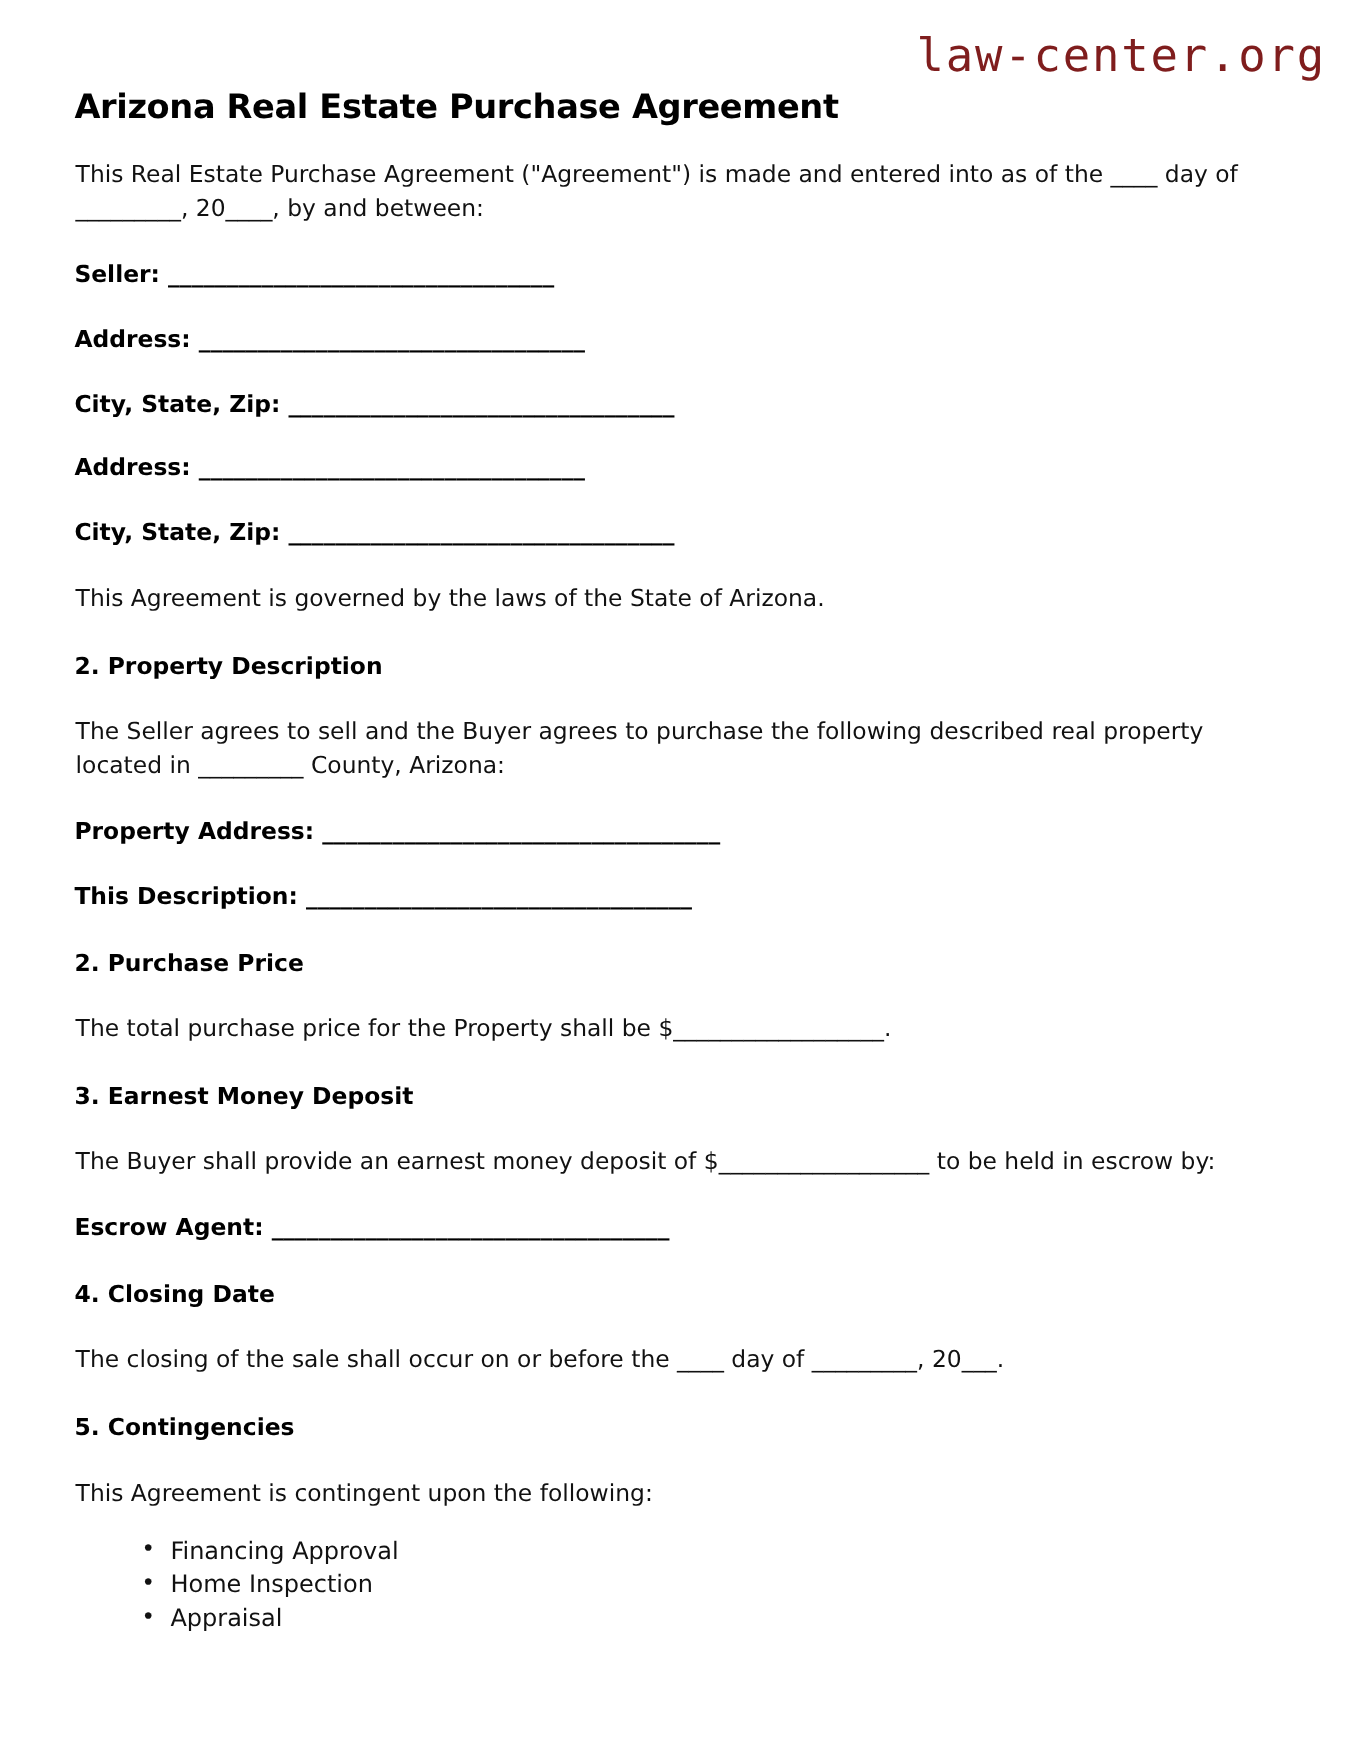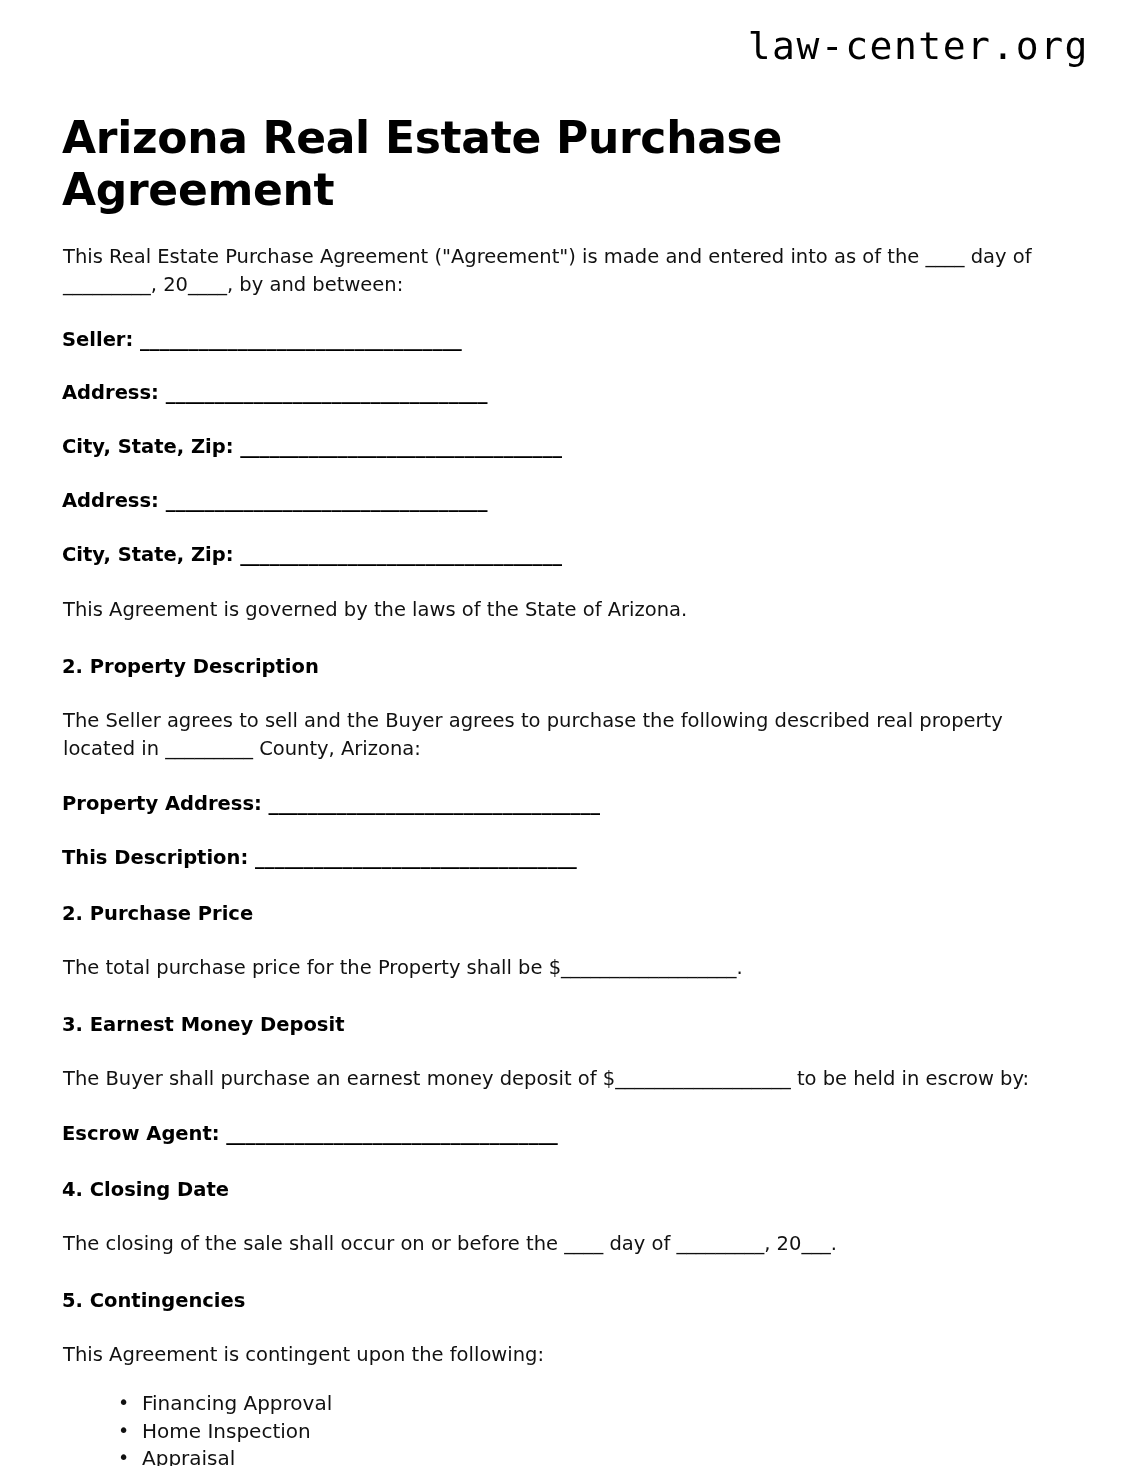--- a/index.html
+++ b/index.html
@@ -17,34 +17,34 @@
   .page {
     position: relative;
     width: 1133px;
     min-height: 1466px;
     padding: 0 62px;
   }
 
   .watermark {
     position: absolute;
     top: 27px;
-    right: 44px;
+    right: 28px;
     font-family: "DejaVu Sans Mono", monospace;
     font-size: 38px;
-    color: #000000;
+    color: #7f1d1d;
     letter-spacing: 1.5px;
     white-space: nowrap;
     line-height: 1;
     user-select: none;
   }
 
   .doc-title {
     margin: 0;
-    padding-top: 112px;
-    font-size: 44px;
+    padding-top: 72px;
+    font-size: 28px;
     font-weight: bold;
     line-height: 1.18;
     letter-spacing: -0.3px;
     max-width: 810px;
     color: #000;
   }
 
   p.para {
     margin: 1px;
     padding-top: 26px;
@@ -127,21 +127,21 @@
   <p class="field">Property Address: __________________________________</p>
 
   <p class="field">This Description: _________________________________</p>
 
   <h2 class="section">2. Purchase Price</h2>
 
   <p class="para">The total purchase price for the Property shall be $__________________.</p>
 
   <h2 class="section">3. Earnest Money Deposit</h2>
 
-  <p class="para">The Buyer shall purchase an earnest money deposit of $__________________ to be held in escrow by:</p>
+  <p class="para">The Buyer shall provide an earnest money deposit of $__________________ to be held in escrow by:</p>
 
   <p class="field">Escrow Agent: __________________________________</p>
 
   <h2 class="section">4. Closing Date</h2>
 
   <p class="para">The closing of the sale shall occur on or before the ____ day of _________, 20___.</p>
 
   <h2 class="section">5. Contingencies</h2>
 
   <p class="para">This Agreement is contingent upon the following:</p>

